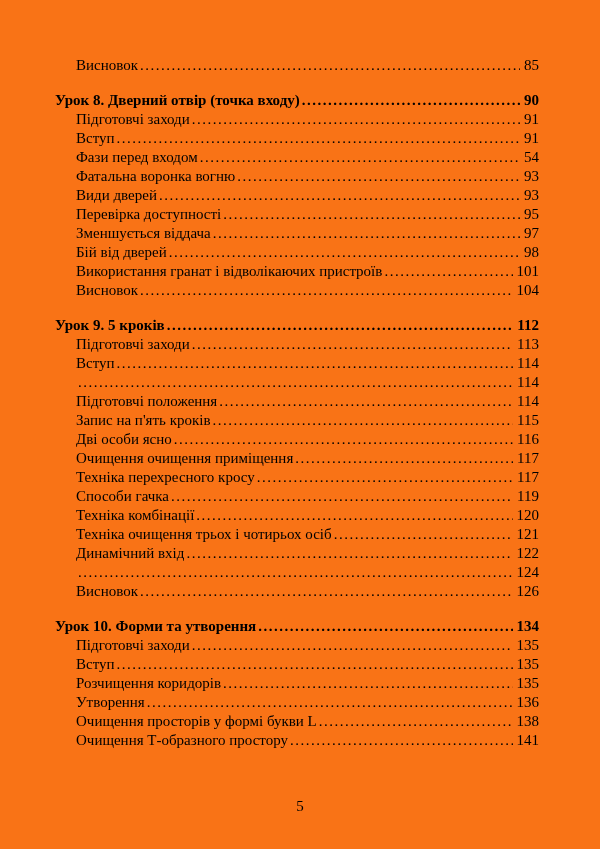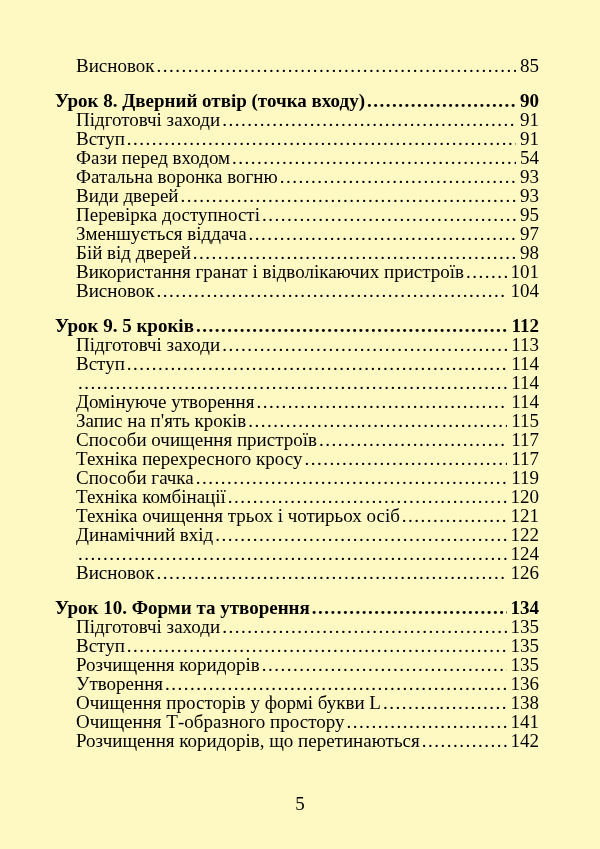--- a/index.html
+++ b/index.html
@@ -4,24 +4,24 @@
 <style>
   html, body {
     margin: 0;
     padding: 0;
     background: #ffffff;
   }
   .page {
     position: relative;
     width: 600px;
     height: 849px;
-    background: #fef9c3;
+    background: #f97316;
     color: #000000;
     font-family: "Liberation Serif", serif;
-    font-size: 19px;
+    font-size: 15px;
     overflow: hidden;
     box-sizing: border-box;
   }
   .toc {
     position: absolute;
     top: 56px;
     left: 55px;
     width: 484px;
   }
   .toc-entry {
@@ -162,34 +162,39 @@
     <span class="toc-dots"></span>
     <span class="toc-page">114</span>
   </div>
 
   <div class="toc-entry sub">
     <span class="toc-dots"></span>
     <span class="toc-page">114</span>
   </div>
 
   <div class="toc-entry sub">
-    <span class="toc-label">Домінуюче утворення</span>
+    <span class="toc-label">Підготовчі положення</span>
     <span class="toc-dots"></span>
     <span class="toc-page">114</span>
   </div>
 
   <div class="toc-entry sub">
     <span class="toc-label">Запис на п'ять кроків</span>
     <span class="toc-dots"></span>
     <span class="toc-page">115</span>
   </div>
 
-
-  <div class="toc-entry sub">
-    <span class="toc-label">Способи очищення пристроїв</span>
+  <div class="toc-entry sub">
+    <span class="toc-label">Дві особи ясно</span>
+    <span class="toc-dots"></span>
+    <span class="toc-page">116</span>
+  </div>
+
+  <div class="toc-entry sub">
+    <span class="toc-label">Очищення очищення приміщення</span>
     <span class="toc-dots"></span>
     <span class="toc-page">117</span>
   </div>
 
   <div class="toc-entry sub">
     <span class="toc-label">Техніка перехресного кросу</span>
     <span class="toc-dots"></span>
     <span class="toc-page">117</span>
   </div>
 
@@ -263,22 +268,17 @@
     <span class="toc-dots"></span>
     <span class="toc-page">138</span>
   </div>
 
   <div class="toc-entry sub">
     <span class="toc-label">Очищення Т-образного простору</span>
     <span class="toc-dots"></span>
     <span class="toc-page">141</span>
   </div>
 
-  <div class="toc-entry sub">
-    <span class="toc-label">Розчищення коридорів, що перетинаються</span>
-    <span class="toc-dots"></span>
-    <span class="toc-page">142</span>
-  </div>
 </div>
   <div class="footer">
     <span>5</span>
   </div>
 </div>
 
 </body></html>

